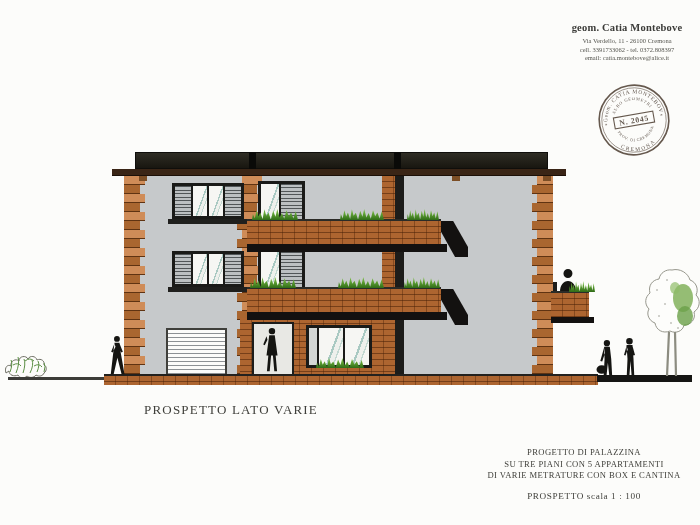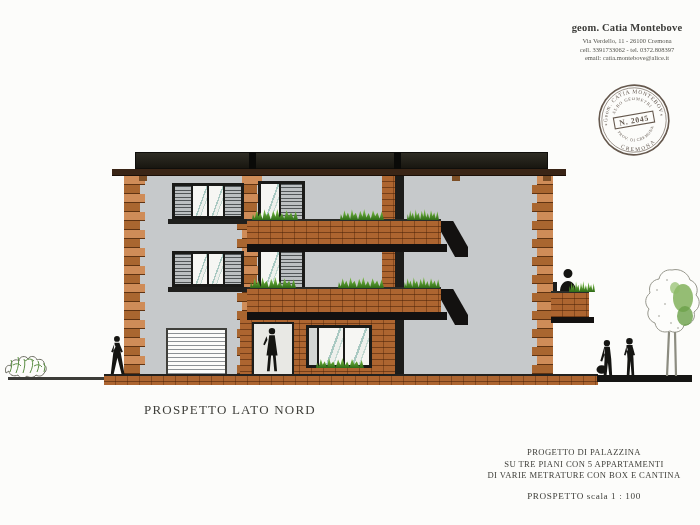--- a/index.html
+++ b/index.html
@@ -221,21 +221,21 @@
         <circle cx="12" cy="22" r=".8"></circle>
         <circle cx="20" cy="36" r=".8"></circle>
         <circle cx="14" cy="48" r=".8"></circle>
         <circle cx="26" cy="55" r=".8"></circle>
         <circle cx="22" cy="12" r=".8"></circle>
         <circle cx="33" cy="60" r=".8"></circle>
       </g>
     <path d="M24 64 22 108 M30 64 31 108" stroke="#8c8c80" stroke-width="2.2" fill="none"></path>
   </svg>
 
-  <div class="abs drawing-title">PROSPETTO LATO NORD</div>
+  <div class="abs drawing-title">PROSPETTO LATO VARIE</div>
   <div class="abs titleblock">
     <div class="tb-line">PROGETTO DI PALAZZINA</div>
     <div class="tb-line">SU TRE PIANI CON 5 APPARTAMENTI</div>
     <div class="tb-line">DI VARIE METRATURE CON BOX E CANTINA</div>
     <div class="tb-scale">PROSPETTO scala 1 : 100</div>
   </div>
 
 </div>
 
 </body></html>

